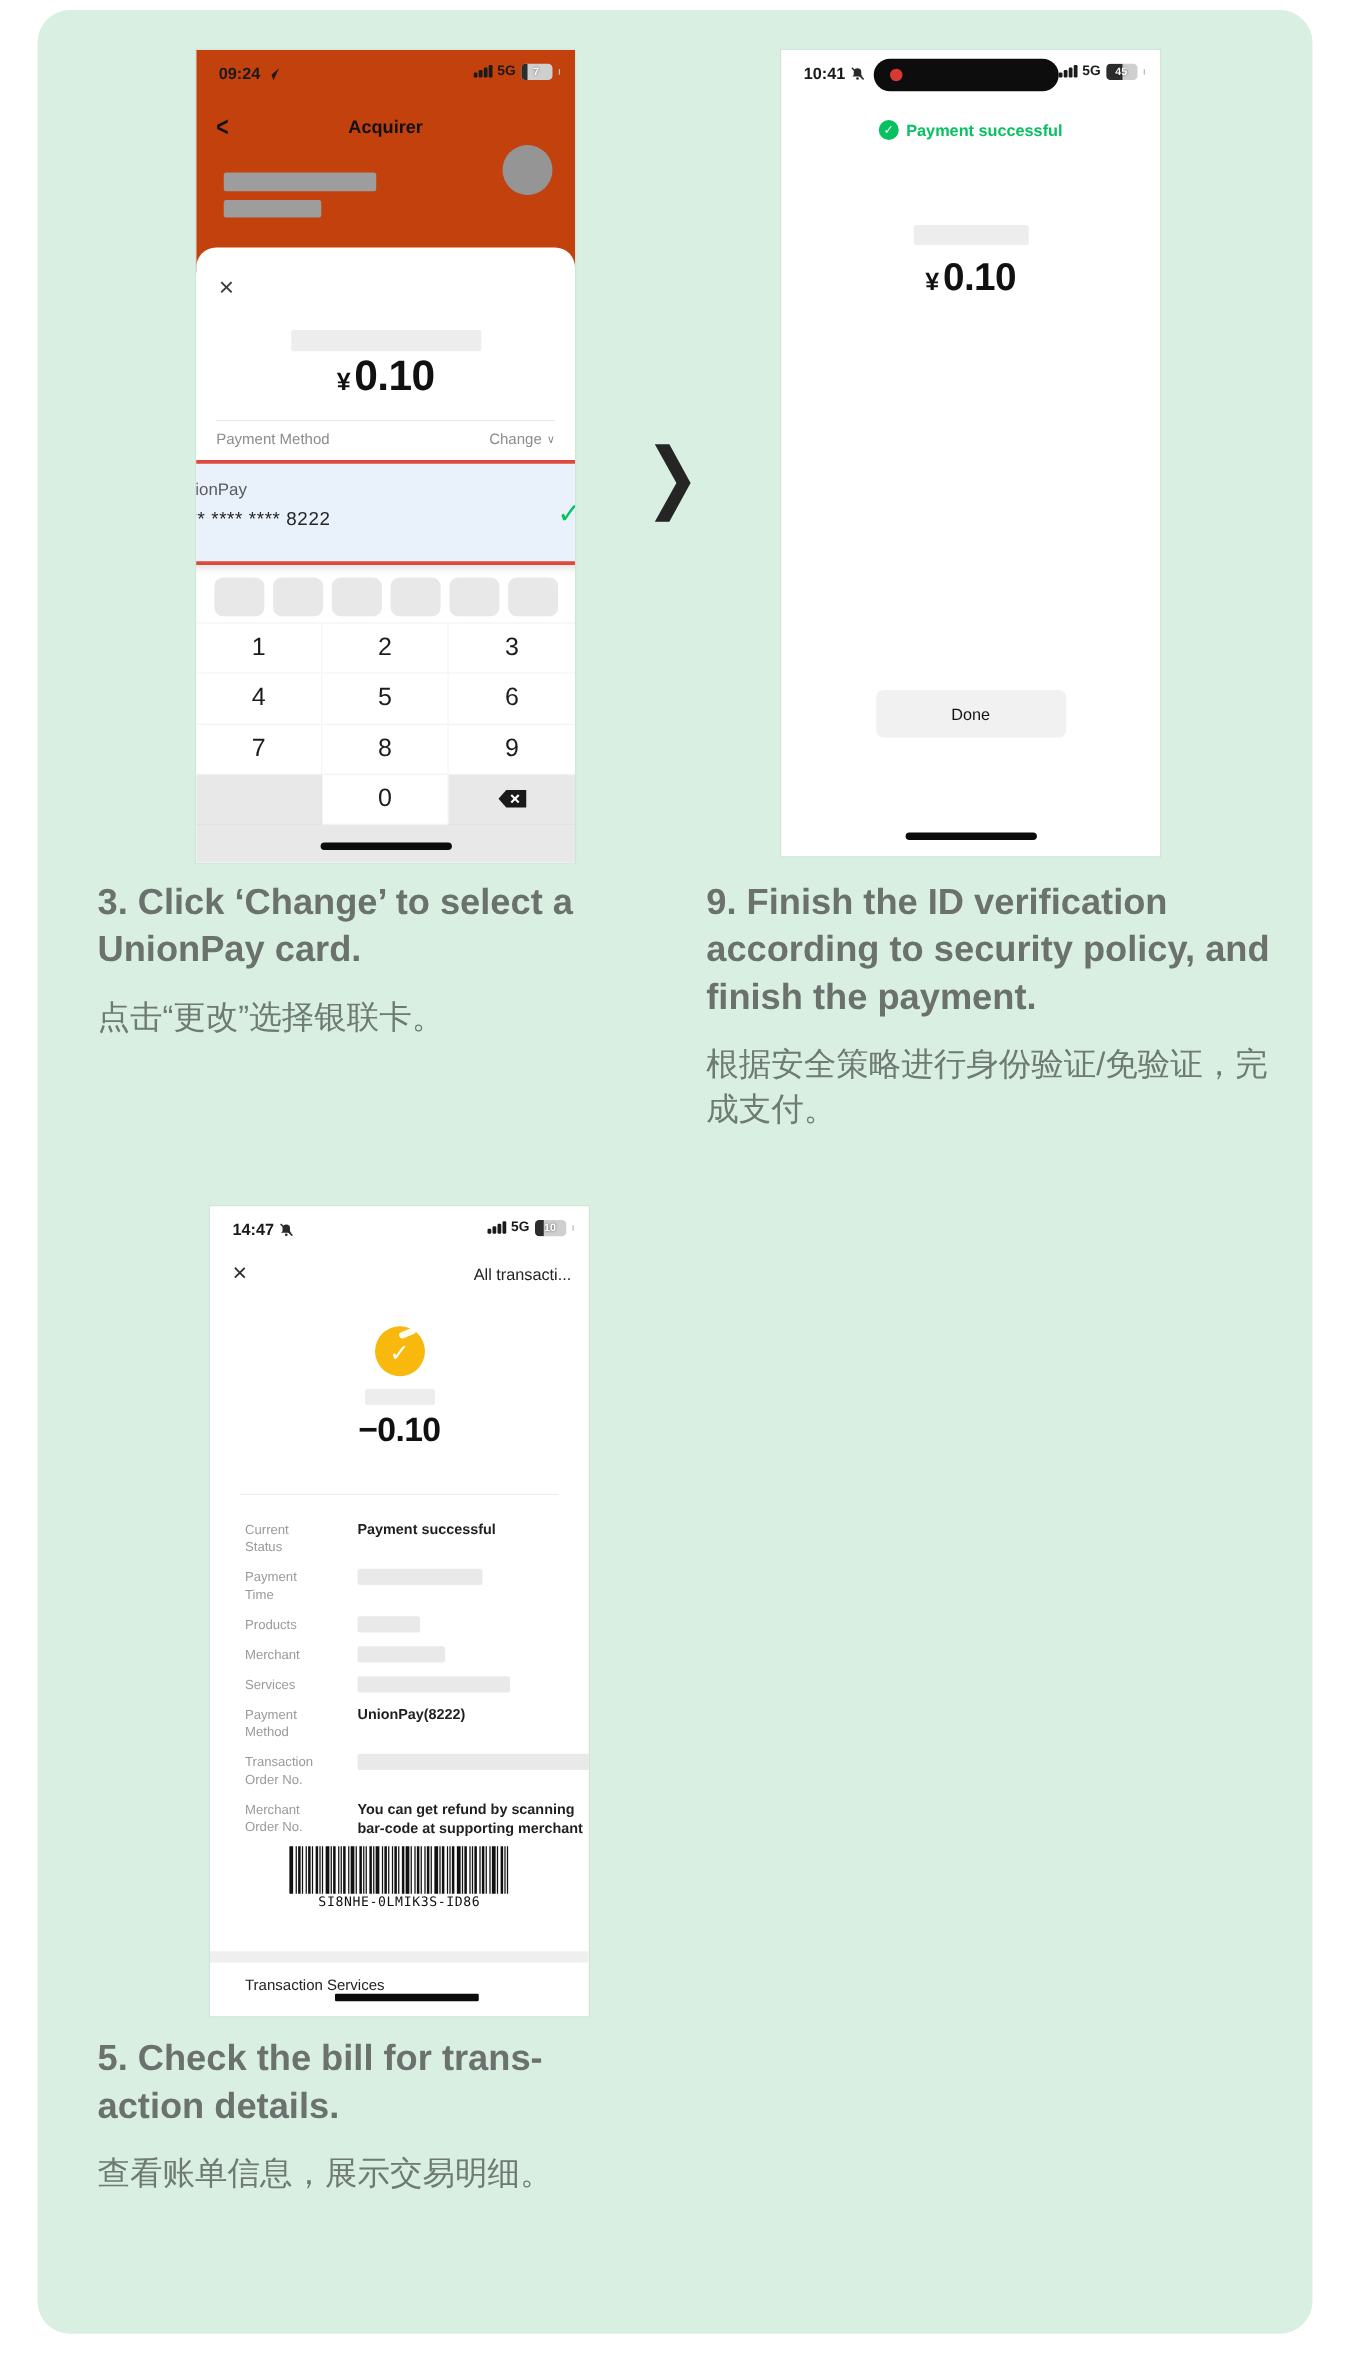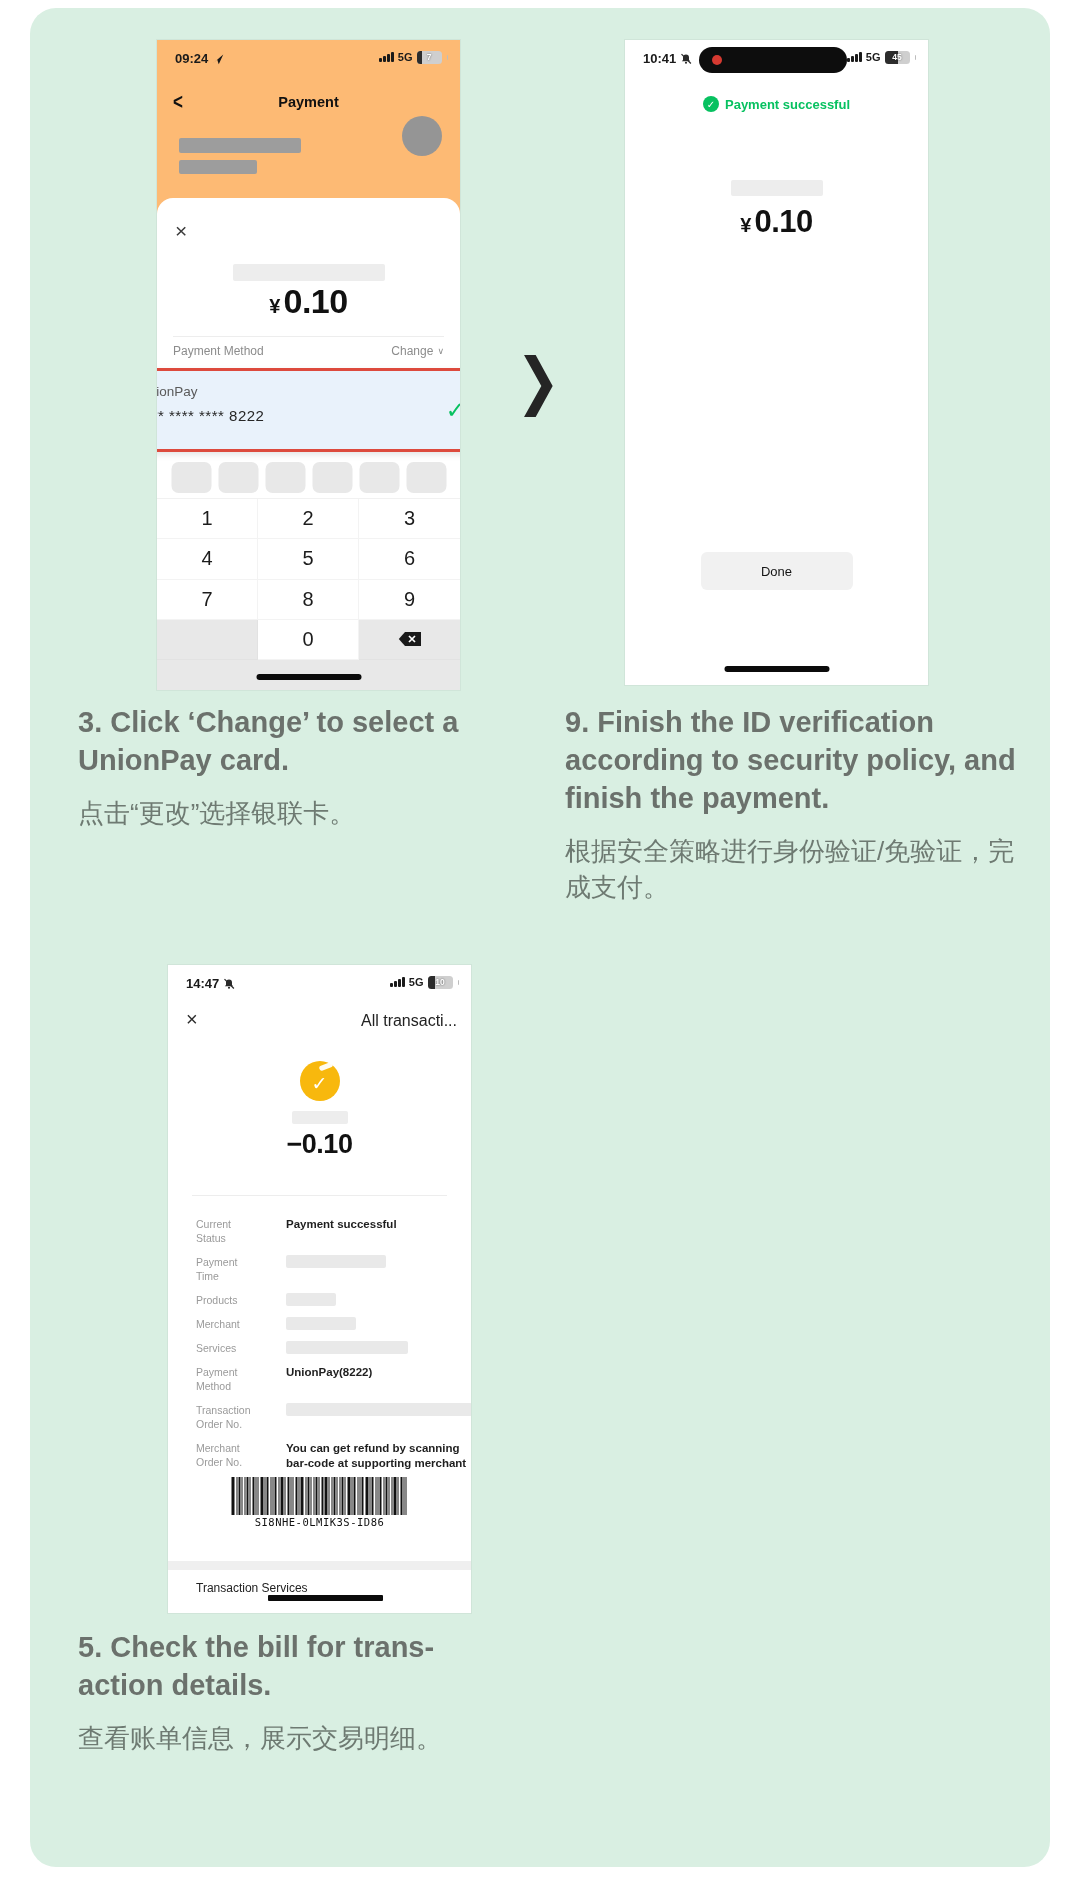--- a/index.html
+++ b/index.html
@@ -19,21 +19,21 @@
   .sig i:nth-child(1){height:4px}.sig i:nth-child(2){height:6px}.sig i:nth-child(3){height:8px}.sig i:nth-child(4){height:10px}
   .g5 { font-size:11px; font-weight:bold; color:#1a1a1a; }
   .bat { position:relative; width:25px; height:12.5px; background:#cfcfcf; border-radius:3.5px; overflow:hidden; }
   .bat .fill { position:absolute; left:0; top:0; bottom:0; background:#2c2c2c; }
   .bat .num { position:absolute; inset:0; display:flex; align-items:center; justify-content:center; font-size:8.5px; font-weight:bold; color:#fff; text-shadow:0 0 2px rgba(0,0,0,.6); }
   .battip { width:1.5px; height:4.5px; background:#bdbdbd; border-radius:0 1px 1px 0; margin-left:1px;}
   .bell { width:12px; height:12px; }
   .homebar { position:absolute; left:50%; transform:translateX(-50%); background:#0b0b0b; border-radius:3px; }
 
   
-  .p1head { position:absolute; left:0; right:0; top:0; height:178px; background:#fdba74; }
+  .p1head { position:absolute; left:0; right:0; top:0; height:178px; background:#c2410c; }
   .p1nav { position:absolute; left:0; right:0; top:48px; height:32px; }
   .p1back { position:absolute; left:16px; top:4px; font-size:17px; color:#111; font-weight:bold; transform:scaleY(1.3); }
   .p1title { text-align:center; font-size:14.5px; font-weight:bold; color:#111; padding-top:6px; }
   .ghbar { position:absolute; background:#9d9d9d; border-radius:2px; }
   .p1avatar { position:absolute; right:18px; top:76px; width:40px; height:40px; border-radius:50%; background:#959595; }
   .sheet { position:absolute; left:0; right:0; top:158px; bottom:0; background:#fff; border-radius:16px 16px 0 0; }
   .close { position:absolute; left:18px; top:22px; font-size:21px; color:#3a3a3a; line-height:1; }
   .phbar { background:#ededed; border-radius:2px; }
   .sheetbar { position:absolute; left:50%; transform:translateX(-50%); top:66px; width:152px; height:17px; }
   .amt { position:absolute; left:0; right:0; display:flex; align-items:baseline; justify-content:center; gap:3px; color:#111; }
@@ -62,21 +62,21 @@
   .badge { width:16px; height:16px; border-radius:50%; display:flex; align-items:center; justify-content:center; color:#fff; font-size:10px; font-weight:bold; }
   .resulttext { font-size:13px; font-weight:bold; }
   #p2bar { position:absolute; left:50%; transform:translateX(-50%); top:140px; width:92px; height:16px; }
   #p2amt { top:164px; }
   #p2amt .val { font-size:31px; }
   .donebtn { position:absolute; left:50%; transform:translateX(-50%); top:512px; width:152px; height:38px; background:#f1f1f1; border-radius:6px; border:none; display:flex; align-items:center; justify-content:center; font-size:13px; color:#141414; font-family:inherit; }
 
   
   .p3nav { position:absolute; left:0; right:0; top:44px; height:28px; }
   .p3close { position:absolute; left:18px; top:0; font-size:20px; color:#2c2c2c; line-height:1; }
-  .p3title { position:absolute; right:14px; top:3px; font-size:16px; color:#222; }
+  .p3title { position:absolute; right:14px; top:3px; font-size:13px; color:#222; }
   .coin { position:absolute; left:50%; transform:translateX(-50%); top:96px; width:40px; height:40px; border-radius:50%; display:flex; align-items:center; justify-content:center; }
   .coin .tie { position:absolute; top:3px; right:7px; width:14px; height:5px; background:#fff; border-radius:3px; transform:rotate(-22deg); opacity:.95;}
   .coin .chk { color:#fff; font-size:19px; font-weight:bold; margin-top:4px; }
   #p3bar { position:absolute; left:50%; transform:translateX(-50%); top:146px; width:56px; height:13px; }
   #p3amt { top:164px; }
   #p3amt .val { font-size:27px; }
   #p3div { top:230px; left:24px; right:24px; }
   .details { position:absolute; left:28px; right:16px; top:252px; display:grid; grid-template-columns:62px 1fr; column-gap:28px; row-gap:10px; }
   .dlabel { font-size:10.5px; color:#9a9a9a; line-height:14px; }
   .dvalue { font-size:11.5px; color:#1f1f1f; line-height:15px; font-weight:bold; }
@@ -122,21 +122,21 @@
         <span class="g5">5G</span>
         <span class="bat">
             <span class="fill" style="width:20%"></span>
             <span class="num">7</span>
           </span>
         <span class="battip"></span>
       </div>
     </div>
     <div class="p1nav">
       <span class="p1back">&lt;</span>
-      <div class="p1title">Payment</div>
+      <div class="p1title">Acquirer</div>
     </div>
     <div class="ghbar" style="left:22px;top:98px;width:122px;height:15px;"></div>
     <div class="ghbar" style="left:22px;top:120px;width:78px;height:14px;"></div>
     <div class="p1avatar"></div>
   </div>
 
   <div class="sheet">
     <span class="close">×</span>
     <div class="phbar sheetbar"></div>
     <div class="amt" id="p1amt">

